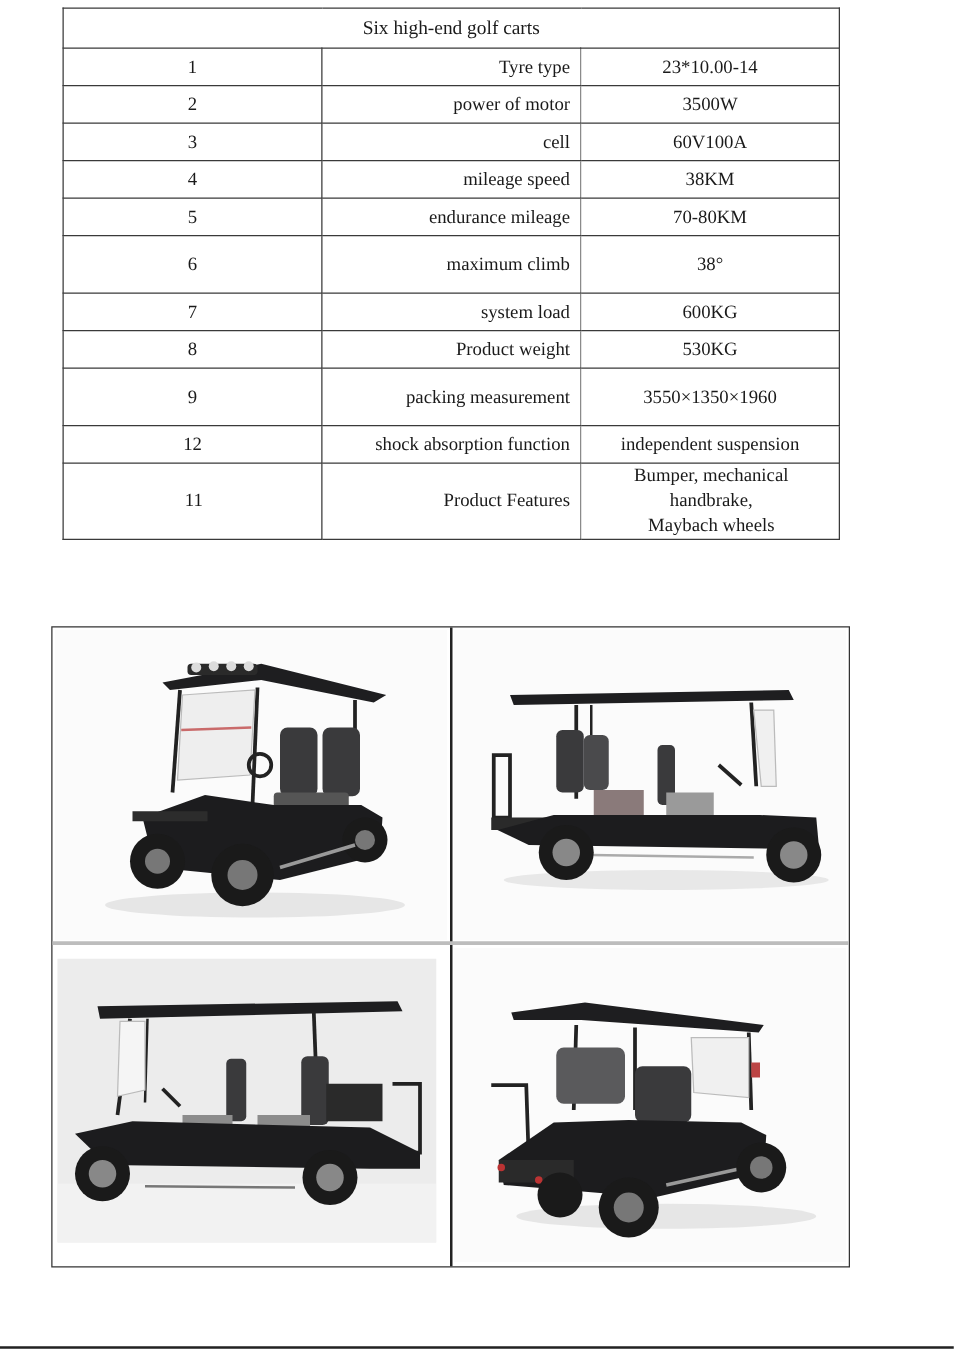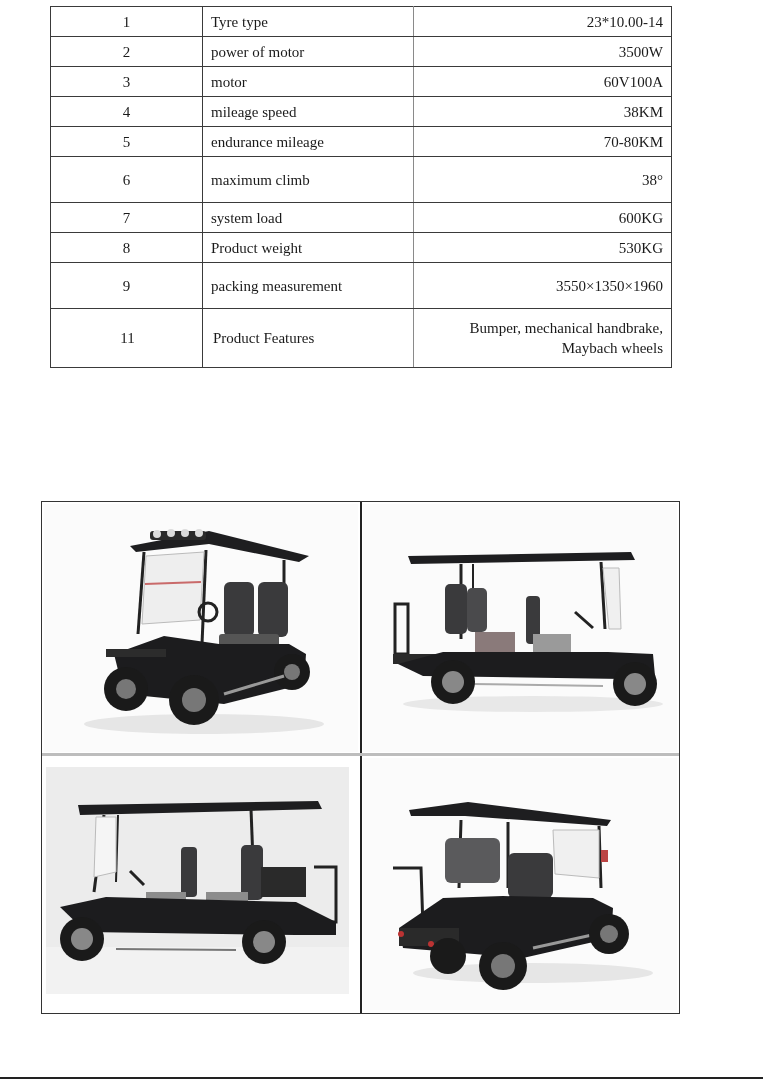--- a/index.html
+++ b/index.html
@@ -13,22 +13,22 @@
     border-collapse: collapse; table-layout: fixed;
     font-size: 15px;
   }
   .spec-table td {
     border: 1.5px solid #3a3a3a;
     padding: 0 8px;
     vertical-align: middle;
     line-height: 20px;
   }
   .spec-table td.col-num { width: 135px; text-align: center; }
-  .spec-table td.col-name { width: 194px; text-align: left; }
-  .spec-table td.col-val { text-align: right; }
+  .spec-table td.col-name { width: 194px; text-align: right; }
+  .spec-table td.col-val { text-align: center; }
   .spec-table td.col-mid { border-left-color: #8a8a8a; border-right-color: #8a8a8a; }
   .spec-table .title-cell { text-align: center; font-size: 15.5px; height: 31px; padding: 0; }
   .spec-table tr.h31 td { height: 29px; }
   .spec-table tr.h47 td { height: 45px; }
   .spec-table tr.h60 td { height: 58px; padding-left: 10px; }
 
   .photo-grid {
     position: absolute; left: 41px; top: 501px;
     width: 639px; height: 513px;
     border: 1.5px solid #333;
@@ -47,33 +47,36 @@
 
   .page-edge {
     position: absolute; left: 0; right: 0; top: 1077px; height: 2px; background: #222;
   }
 </style>
 </head>
 <body>
 
 <table class="spec-table">
   <tbody>
+      <tr>
+    <td colspan="3" class="title-cell">Six high-end golf carts</td>
+  </tr>
   <tr class="h31">
     <td class="col-num">1</td>
     <td class="col-name col-mid">Tyre type</td>
     <td class="col-val">23*10.00-14</td>
   </tr>
   <tr class="h31">
     <td class="col-num">2</td>
     <td class="col-name col-mid">power of motor</td>
     <td class="col-val">3500W</td>
   </tr>
   <tr class="h31">
     <td class="col-num">3</td>
-    <td class="col-name col-mid">motor</td>
+    <td class="col-name col-mid">cell</td>
     <td class="col-val">60V100A</td>
   </tr>
   <tr class="h31">
     <td class="col-num">4</td>
     <td class="col-name col-mid">mileage speed</td>
     <td class="col-val">38KM</td>
   </tr>
   <tr class="h31">
     <td class="col-num">5</td>
     <td class="col-name col-mid">endurance mileage</td>
@@ -91,20 +94,25 @@
   </tr>
   <tr class="h31">
     <td class="col-num">8</td>
     <td class="col-name col-mid">Product weight</td>
     <td class="col-val">530KG</td>
   </tr>
   <tr class="h47">
     <td class="col-num">9</td>
     <td class="col-name col-mid">packing measurement</td>
     <td class="col-val">3550×1350×1960</td>
+  </tr>
+  <tr class="h31">
+    <td class="col-num">12</td>
+    <td class="col-name col-mid">shock absorption function</td>
+    <td class="col-val">independent suspension</td>
   </tr>
   <tr class="h60">
     <td class="col-num">11</td>
     <td class="col-name col-mid">Product Features</td>
     <td class="col-val">
       <div>Bumper, mechanical handbrake,</div>
       <div>Maybach wheels</div>
     </td>
   </tr>
 </tbody>

